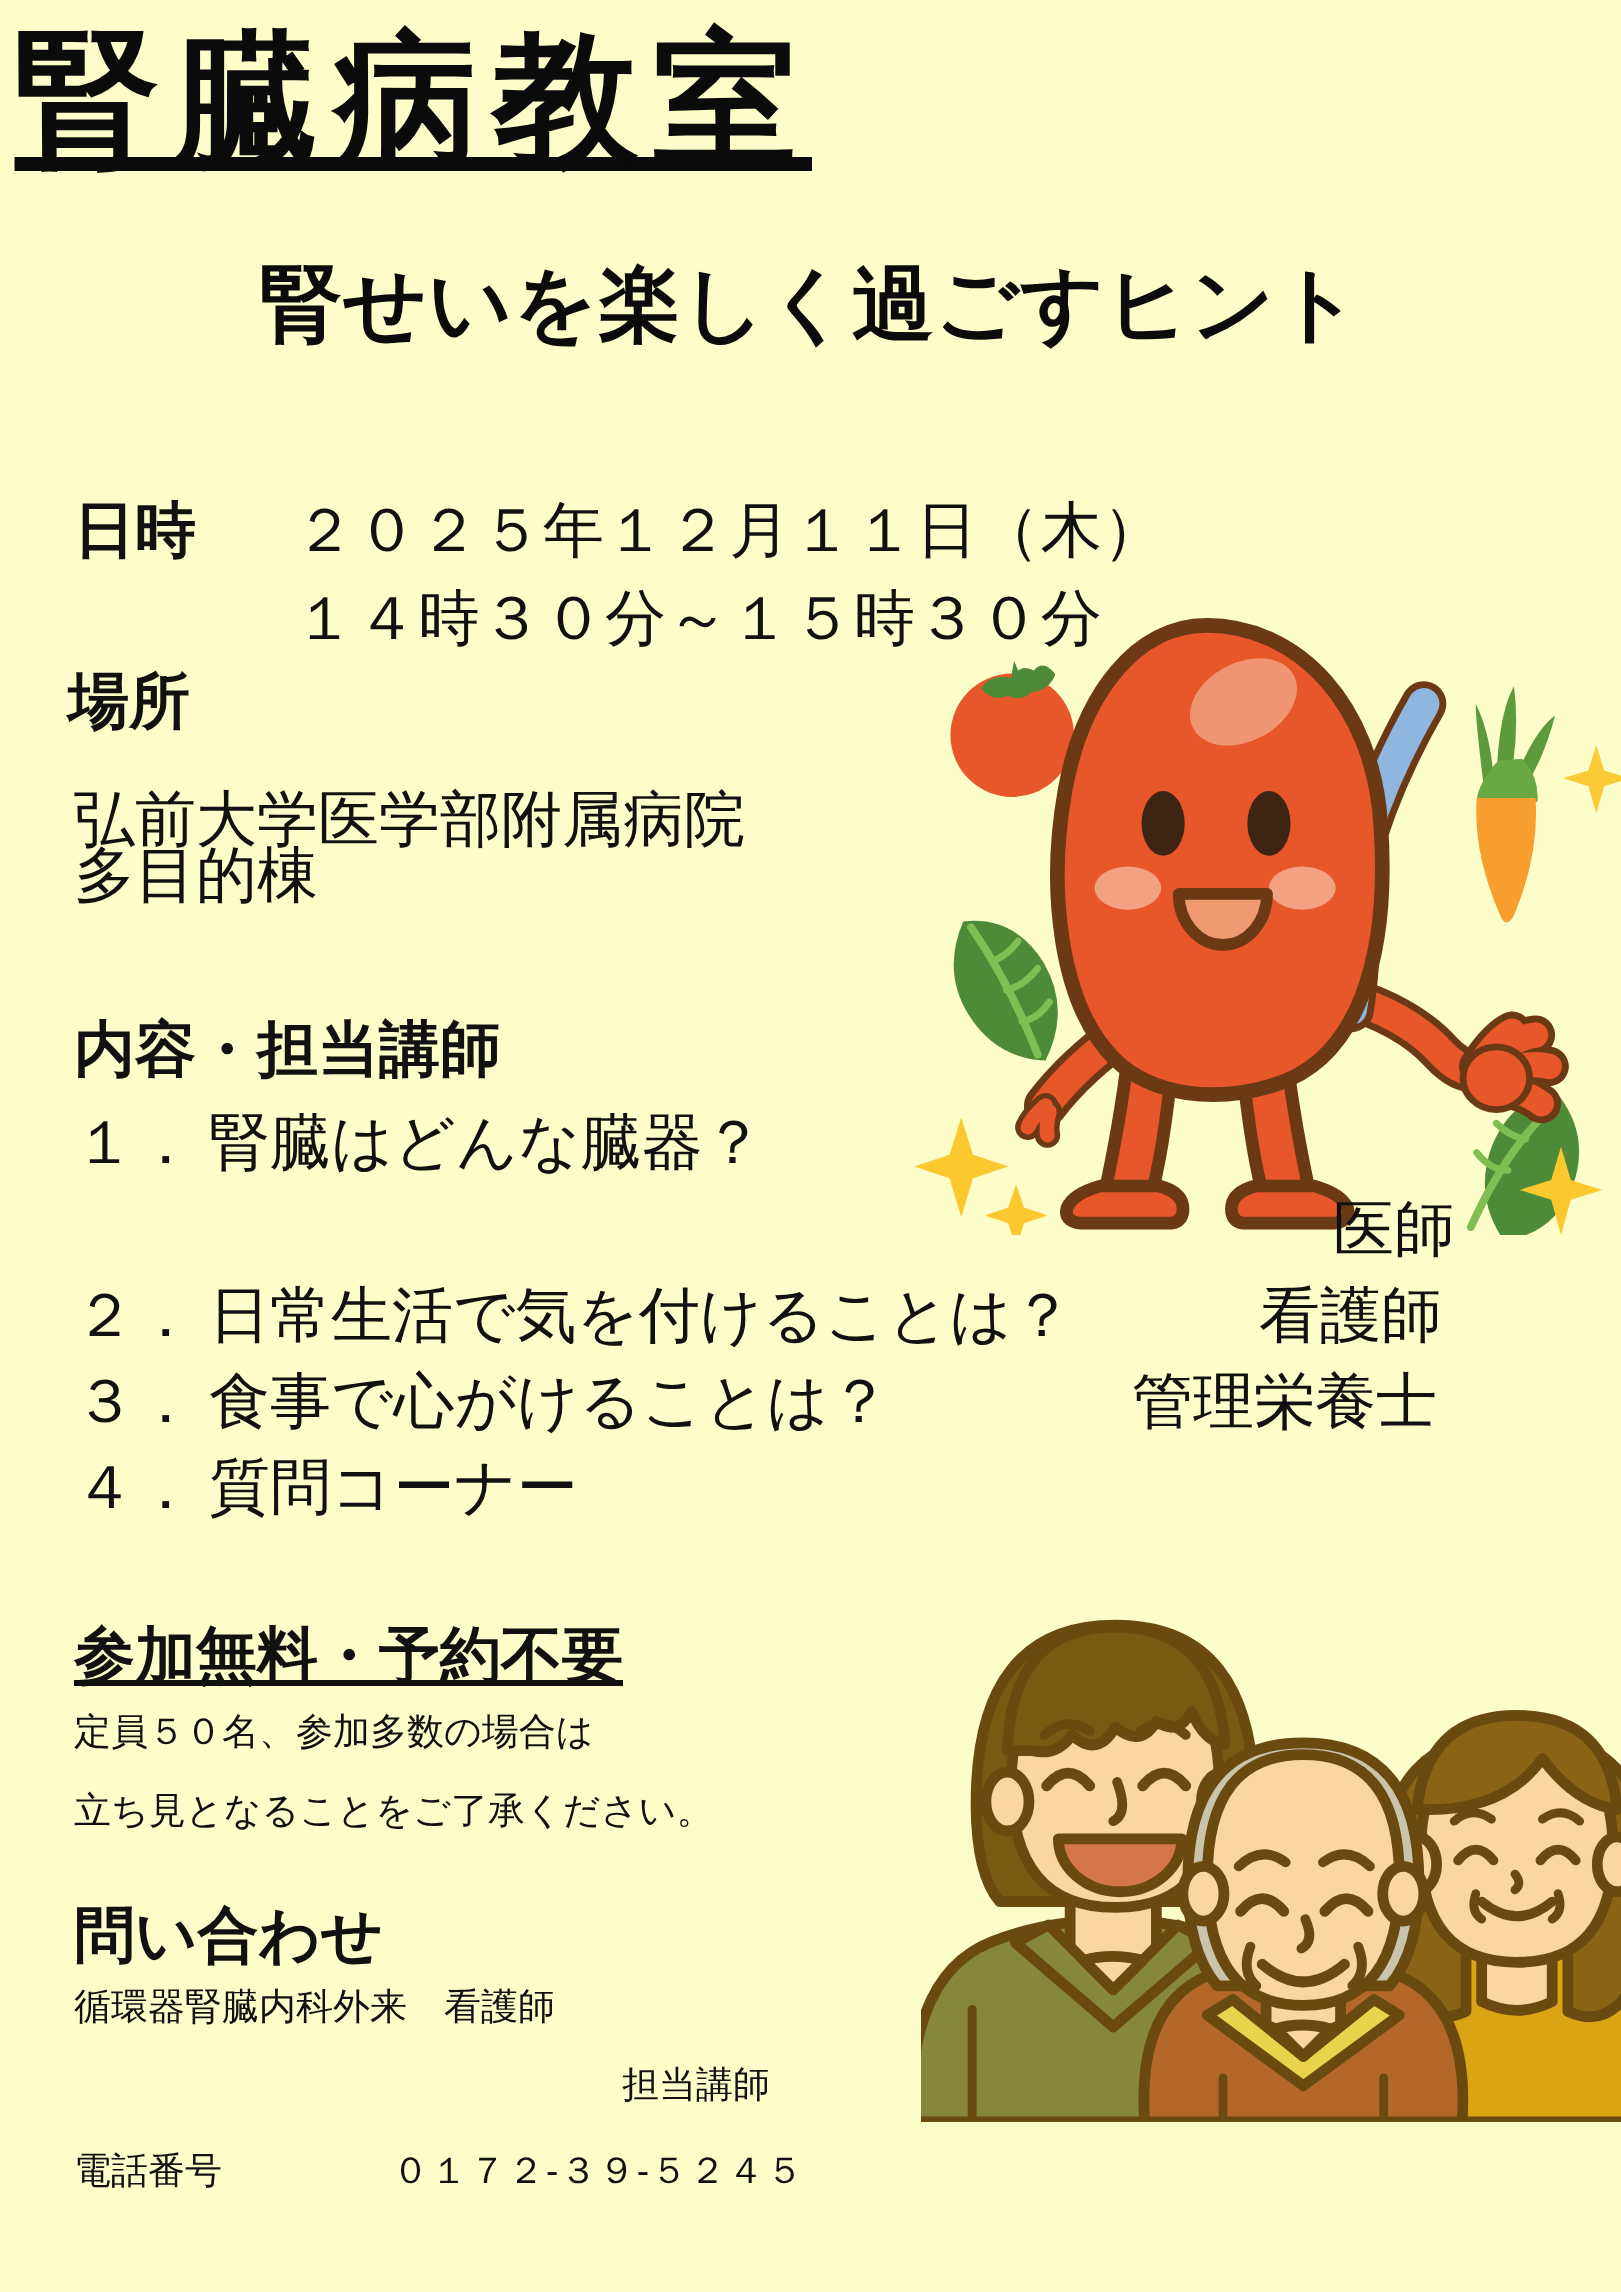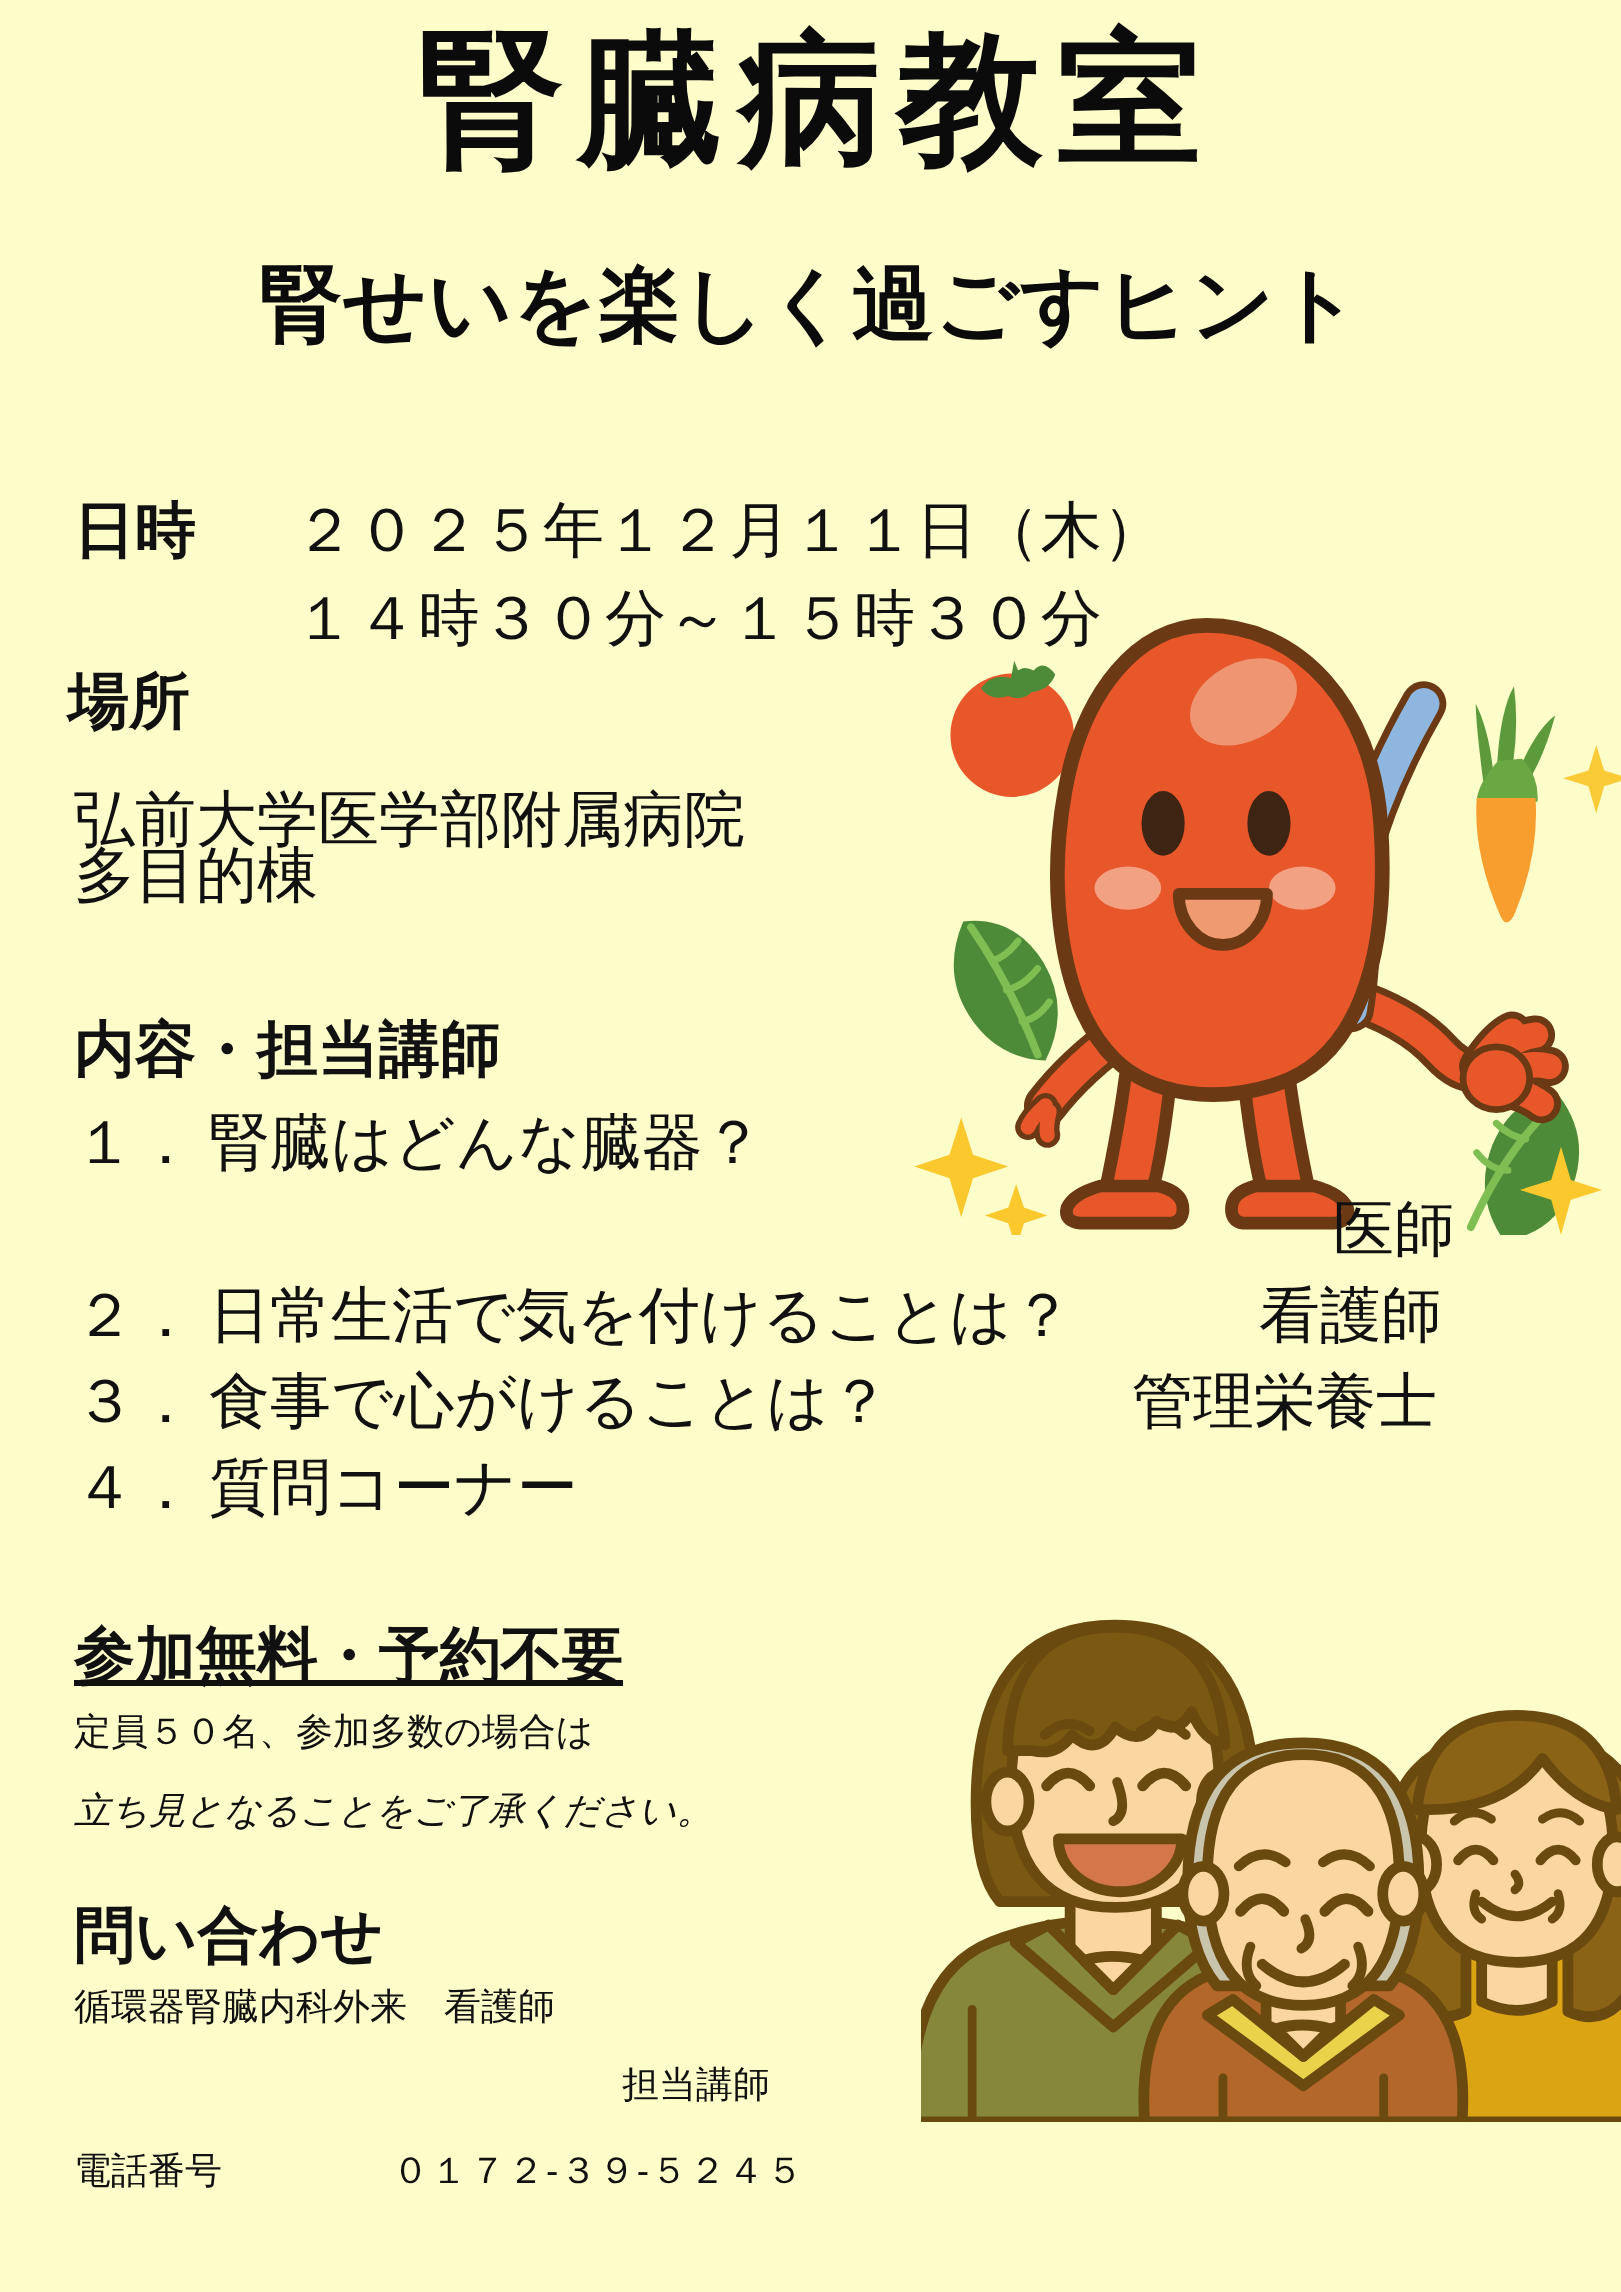--- a/index.html
+++ b/index.html
@@ -16,27 +16,27 @@
     font-family: "Liberation Sans", "DejaVu Sans", sans-serif;
     color: #111111;
   }
 
   
   .title {
     position: absolute;
     left: 0;
     top: 27.4px;
     width: 1621px;
-    text-align: center;
     font-size: 145px;
     line-height: 1.0;
     font-weight: 700;
     letter-spacing: 0.10em;
     text-indent: 0.10em;
     color: #0b0b0b;
+    text-decoration: underline;
   }
   .subtitle {
     position: absolute;
     left: 0;
     top: 263px;
     width: 1621px;
     text-align: center;
     font-size: 82px;
     line-height: 1.0;
     font-weight: 700;
@@ -296,21 +296,21 @@
 
           <path d="M308 500 l0 45" fill="none" stroke-width="9"></path>
           <path d="M472 500 l0 45" fill="none" stroke-width="9"></path>
         </g>
       </g>
     </svg>
   </div>
 
   <div class="row lbl-big" style="left:74px; top:1625px;text-decoration:underline;">参加無料・予約不要</div>
   <div class="row small-reg" style="left:74px; top:1713px;">定員５０名、参加多数の場合は</div>
-  <div class="row small-reg" style="left:74px; top:1792px;font-style:italic;">立ち見となることをご了承ください。</div>
+  <div class="row small-reg" style="left:74px; top:1792px;">立ち見となることをご了承ください。</div>
 
   <div class="row lbl-big" style="left:74px; top:1905px;">問い合わせ</div>
   <div class="row small-reg" style="left:74px; top:1988px;">循環器腎臓内科外来　看護師</div>
   <div class="row small-reg" style="left:622px; top:2066px;">担当講師</div>
   <div class="row small-reg" style="left:74px; top:2152px;">電話番号</div>
   <div class="row small-reg" style="left:392px; top:2152px; letter-spacing:0.04em;">０１７２-３９-５２４５</div>
 
 </div>
 
 

